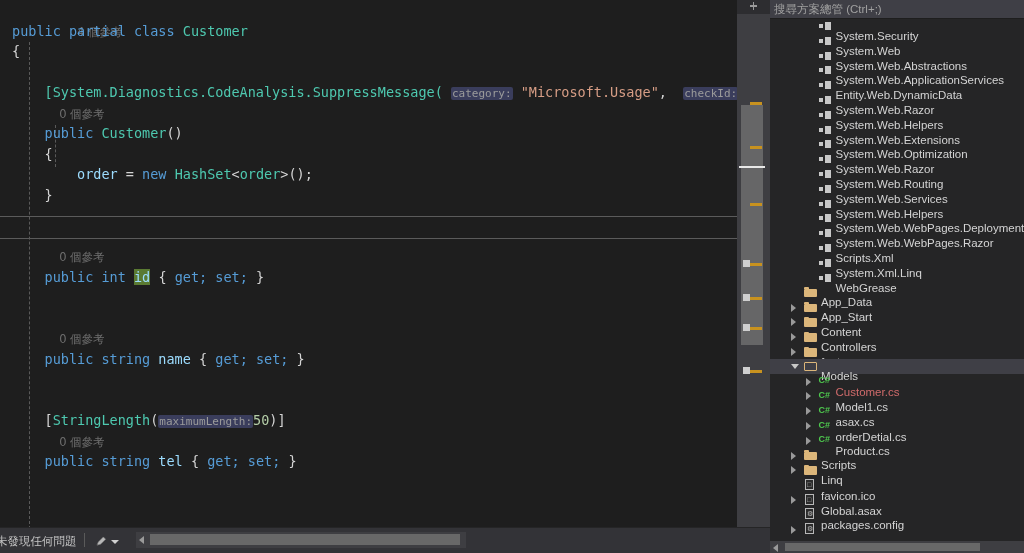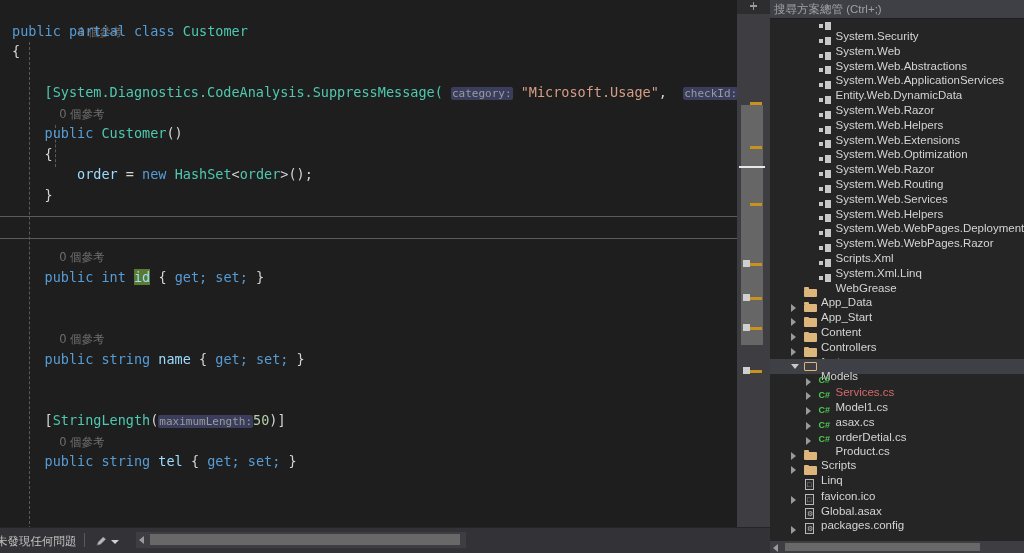--- a/index.html
+++ b/index.html
@@ -648,21 +648,21 @@
           <div class="tlabel" style="left: 51px;">fonts</div>
         </div>
         <div class="tree-row selected">
           <div class="tw open" style="left: 21px; top: 5px;"></div>
           <div class="ticon ico-folder-open" style="left: 34px;"></div>
           <div class="tlabel" style="left: 51px;">Models</div>
         </div>
         <div class="tree-row">
           <div class="tw closed" style="left: 35.5px; top: 3.5px;"></div>
           <div class="ticon ico-cs" style="left: 48.5px; top: 1px;">C#</div>
-          <div class="tlabel" style="left: 65.5px; color: rgb(209, 107, 107);">Services.cs</div>
+          <div class="tlabel" style="left: 65.5px; color: rgb(209, 107, 107);">Customer.cs</div>
         </div>
         <div class="tree-row">
           <div class="tw closed" style="left: 35.5px; top: 3.5px;"></div>
           <div class="ticon ico-cs" style="left: 48.5px; top: 1px;">C#</div>
           <div class="tlabel" style="left: 65.5px;">Model1.cs</div>
         </div>
         <div class="tree-row">
           <div class="tw closed" style="left: 35.5px; top: 3.5px;"></div>
           <div class="ticon ico-cs" style="left: 48.5px; top: 1px;">C#</div>
           <div class="tlabel" style="left: 65.5px;">asax.cs</div>

